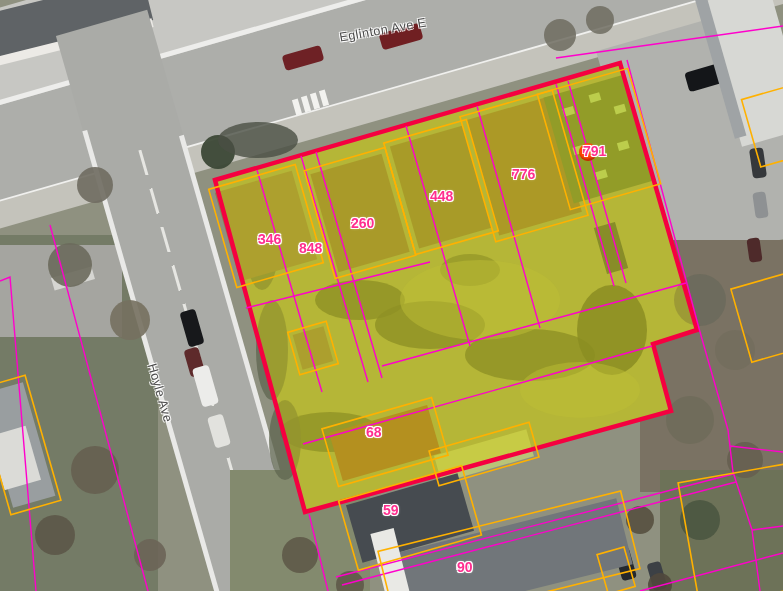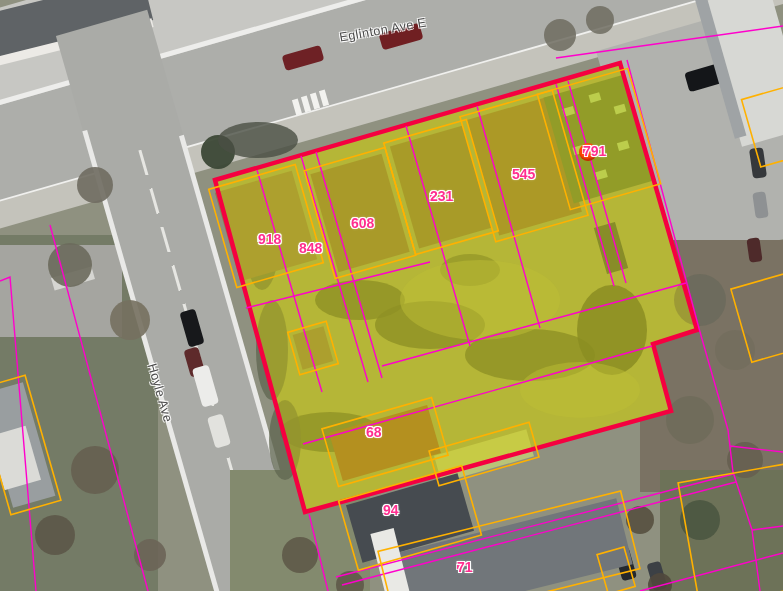--- a/index.html
+++ b/index.html
@@ -215,51 +215,51 @@
       <rect x="740" y="278" width="70" height="76" transform="rotate(-16 775 316)"></rect>
       <rect x="602" y="550" width="28" height="41" transform="rotate(-16 616 570)"></rect>
       <rect x="688" y="472" width="115" height="125" transform="rotate(-10 745 534)"></rect>
     </g>
   </svg>
 
   <div id="marker"></div>
 
   <div class="plabel" style="left:258px;top:239px">
     <span class="dot"></span>
-    <span>918</span>
+    <span>346</span>
   </div>
   <div class="plabel" style="left:299px;top:248px">
     <span class="dot"></span>
     <span>848</span>
   </div>
   <div class="plabel" style="left:351px;top:223px">
     <span class="dot"></span>
-    <span>608</span>
+    <span>260</span>
   </div>
   <div class="plabel" style="left:430px;top:196px">
     <span class="dot"></span>
-    <span>231</span>
+    <span>448</span>
   </div>
   <div class="plabel" style="left:512px;top:174px">
     <span class="dot"></span>
-    <span>545</span>
+    <span>776</span>
   </div>
   <div class="plabel" style="left:583px;top:151px">
     <span class="dot"></span>
     <span>791</span>
   </div>
   <div class="plabel" style="left:366px;top:432px">
     <span class="dot"></span>
     <span>68</span>
   </div>
   <div class="plabel" style="left:383px;top:510px">
     <span class="dot"></span>
-    <span>94</span>
+    <span>59</span>
   </div>
   <div class="plabel" style="left:457px;top:567px">
     <span class="dot"></span>
-    <span>71</span>
+    <span>90</span>
   </div>
 
   <div class="slabel" style="left:383px;top:30px;transform:translate(-50%,-50%) rotate(-10deg)">Eglinton Ave E</div>
   <div class="slabel" style="left:160px;top:393px;transform:translate(-50%,-50%) rotate(74deg)">Hoyle Ave</div>
 
 </div>
 
 </body></html>

